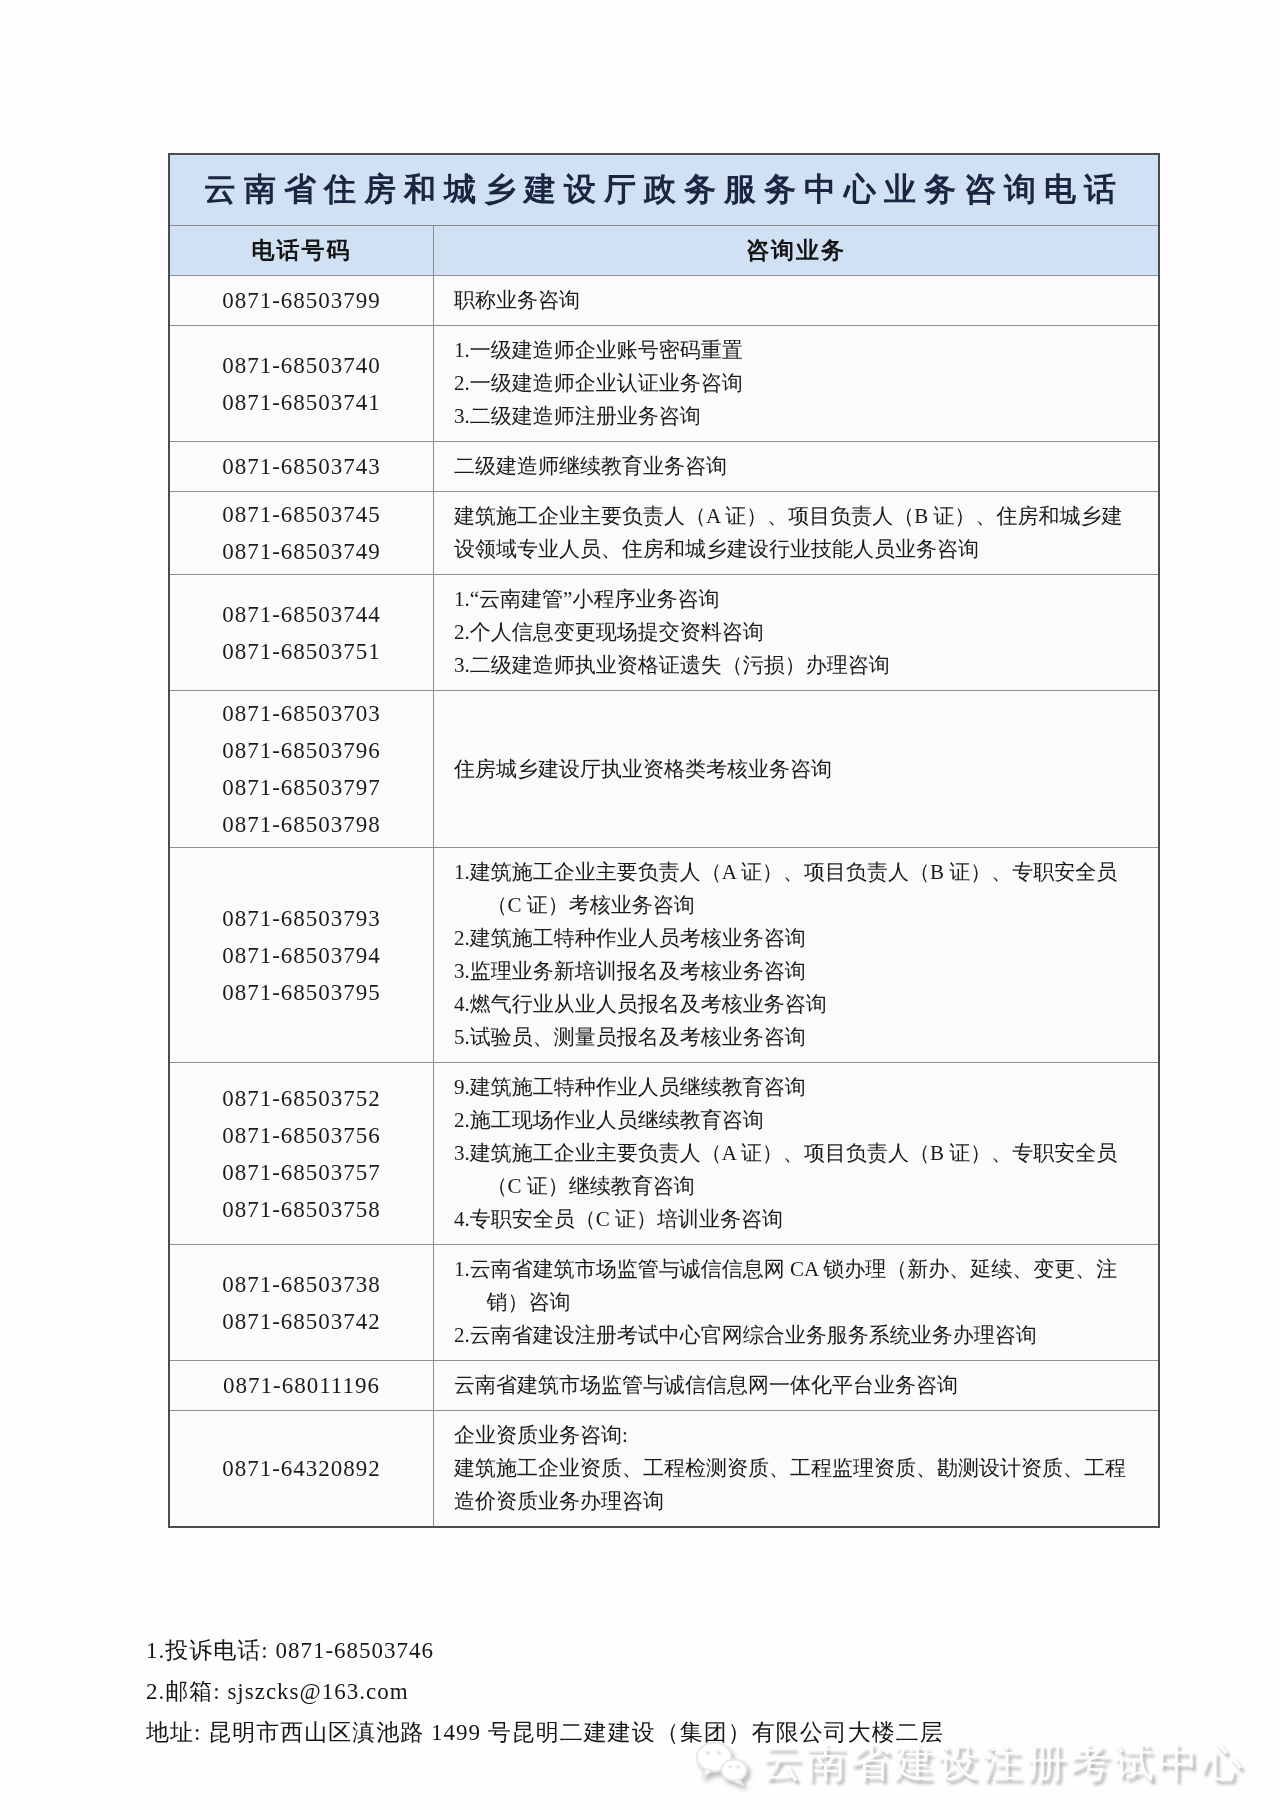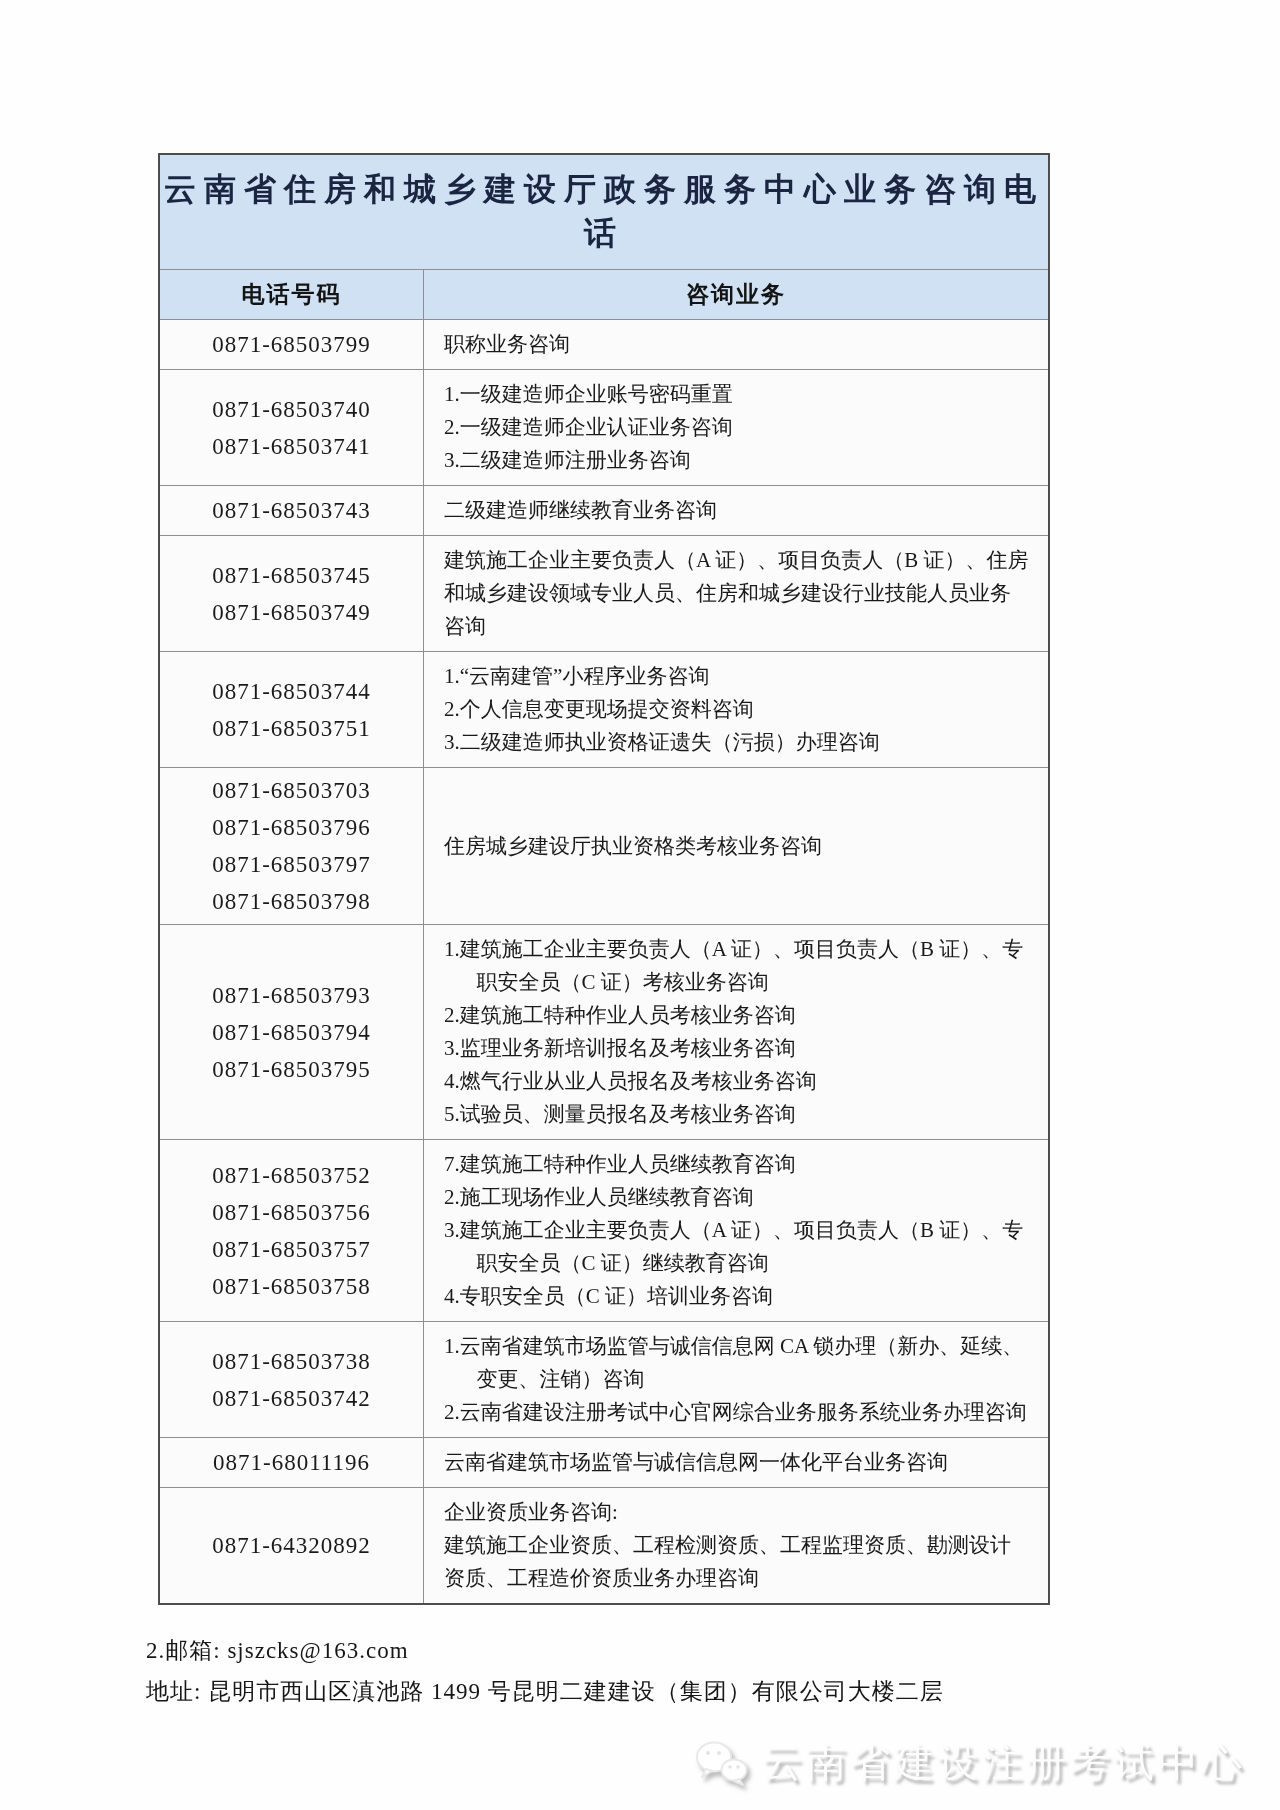--- a/index.html
+++ b/index.html
@@ -11,23 +11,23 @@
     position: relative;
     width: 1280px;
     height: 1810px;
     background: #fefefe;
     overflow: hidden;
     font-family: "Liberation Serif", serif;
     color: #1a1a1a;
   }
   table.main {
     position: absolute;
-    left: 158px;
+    left: 168px;
     top: 153px;
-    width: 892px;
+    width: 992px;
     border-collapse: collapse;
     background: #fbfbfb;
     border: 2px solid #4d4d4d;
   }
   table.main td, table.main th {
     border: 1px solid #8f8f8f;
   }
   .title-cell {
     background: #cfe1f3;
     text-align: center;
@@ -193,21 +193,21 @@
           </td>
         </tr>
         <tr>
           <td class="phones">
             <div class="phone">0871-68503752</div>
             <div class="phone">0871-68503756</div>
             <div class="phone">0871-68503757</div>
             <div class="phone">0871-68503758</div>
           </td>
           <td class="services">
-            <div class="svc num">7.建筑施工特种作业人员继续教育咨询</div>
+            <div class="svc num">9.建筑施工特种作业人员继续教育咨询</div>
             <div class="svc num">2.施工现场作业人员继续教育咨询</div>
             <div class="svc num">3.建筑施工企业主要负责人（A 证）、项目负责人（B 证）、专职安全员（C 证）继续教育咨询</div>
             <div class="svc num">4.专职安全员（C 证）培训业务咨询</div>
           </td>
         </tr>
         <tr>
           <td class="phones">
             <div class="phone">0871-68503738</div>
             <div class="phone">0871-68503742</div>
           </td>
@@ -230,20 +230,21 @@
           </td>
           <td class="services">
             <div class="svc">企业资质业务咨询:</div>
             <div class="svc">建筑施工企业资质、工程检测资质、工程监理资质、勘测设计资质、工程造价资质业务办理咨询</div>
           </td>
         </tr>
       </tbody>
   </table>
 
   <div class="notes">
+    <div>1.投诉电话: 0871-68503746</div>
     <div>2.邮箱: sjszcks@163.com</div>
     <div>地址: 昆明市西山区滇池路 1499 号昆明二建建设（集团）有限公司大楼二层</div>
   </div>
 
   <div class="watermark">
     <svg class="wechat-icon" width="58" height="50" viewBox="0 0 58 50" xmlns="http://www.w3.org/2000/svg">
       <ellipse cx="22" cy="19" rx="17" ry="14.5" fill="#ffffff" stroke="#e9e9e9" stroke-width="2"></ellipse>
       <path d="M14 31 L10 39 L20 33 Z" fill="#ffffff" stroke="#e9e9e9" stroke-width="2" stroke-linejoin="round"></path>
       <circle cx="16" cy="15" r="2" fill="#e4e4e4"></circle>
       <circle cx="27" cy="15" r="2" fill="#e4e4e4"></circle>

